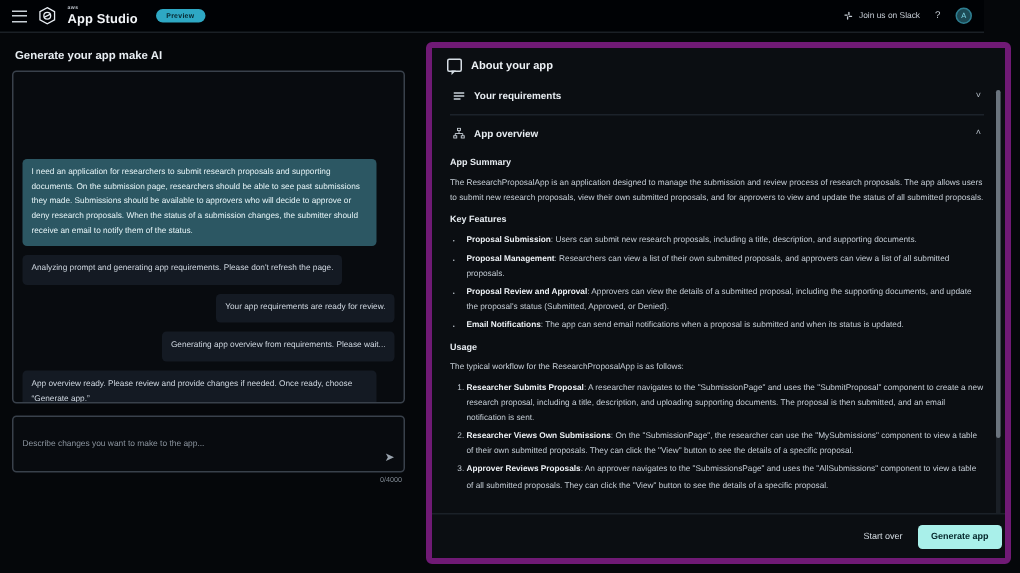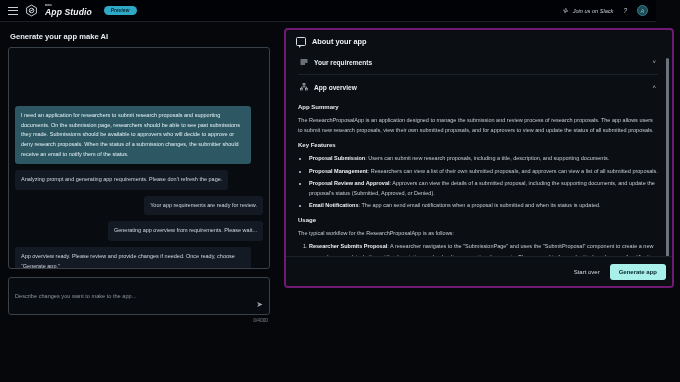--- a/index.html
+++ b/index.html
@@ -9,21 +9,21 @@
     font-family: "Liberation Sans", sans-serif;
     overflow: hidden;
   }
   body { position: relative; }
 
   
   .topbar {
     position: absolute; top: 0; left: 0; width: 656px; height: 22px;
     background: #000205;
     border-bottom: 1px solid #1b2026;
-    display: flex; align-items: center; font-style: italic;
+    display: flex; align-items: center;
   }
   .tb-left { display: flex; align-items: center; gap: 7px; padding-left: 8px; }
   .hamburger { width: 10px; height: 8px; display: flex; flex-direction: column;
     justify-content: space-between; cursor: pointer; }
   .hamburger i { display: block; height: 1px; background: #c8cfd6; width: 100%; }
   .aws-logo { width: 13px; height: 13px; position: relative; }
   .brand-wrap { display: flex; flex-direction: column; line-height: 1; }
   .brand-aws { font-size: 3.4px; color: #c2c9d1; letter-spacing: .3px; margin-bottom: .5px; font-weight: bold;}
   .brand-name { font-size: 8.6px; color: #f2f5f8; font-weight: bold; letter-spacing: .1px; }
   .badge-preview {
@@ -85,23 +85,23 @@
   }
   .composer-input::placeholder { color: #8b949e; }
   .send-icon {
     position: absolute; right: 6px; bottom: 5px; cursor: pointer;
     color: #9aa4ae; font-size: 8px; line-height: 1;
   }
   .char-count { text-align: right; font-size: 4.8px; color: #7d868f; margin-top: 3px; padding-right: 2px; }
 
   
   .right-panel {
-    position: absolute; left: 284px; top: 28px; width: 390px; height: 260px;
+    position: absolute; left: 284px; top: 28px; width: 390px; height: 348px;
     background: #0b0e12;
-    border: 2px solid #701a75;
+    border: 4px solid #701a75;
     border-radius: 4px;
     overflow: hidden;
   }
   .rp-header {
     display: flex; align-items: center; gap: 6px;
     padding: 7px 10px 6px 10px;
   }
   .rp-title { font-size: 7.4px; font-weight: bold; color: #eef2f6; }
   .bubble-icon { width: 10px; height: 9px; border: 1px solid #d7dee5; border-radius: 1.5px; position: relative; }
   .bubble-icon:after {

